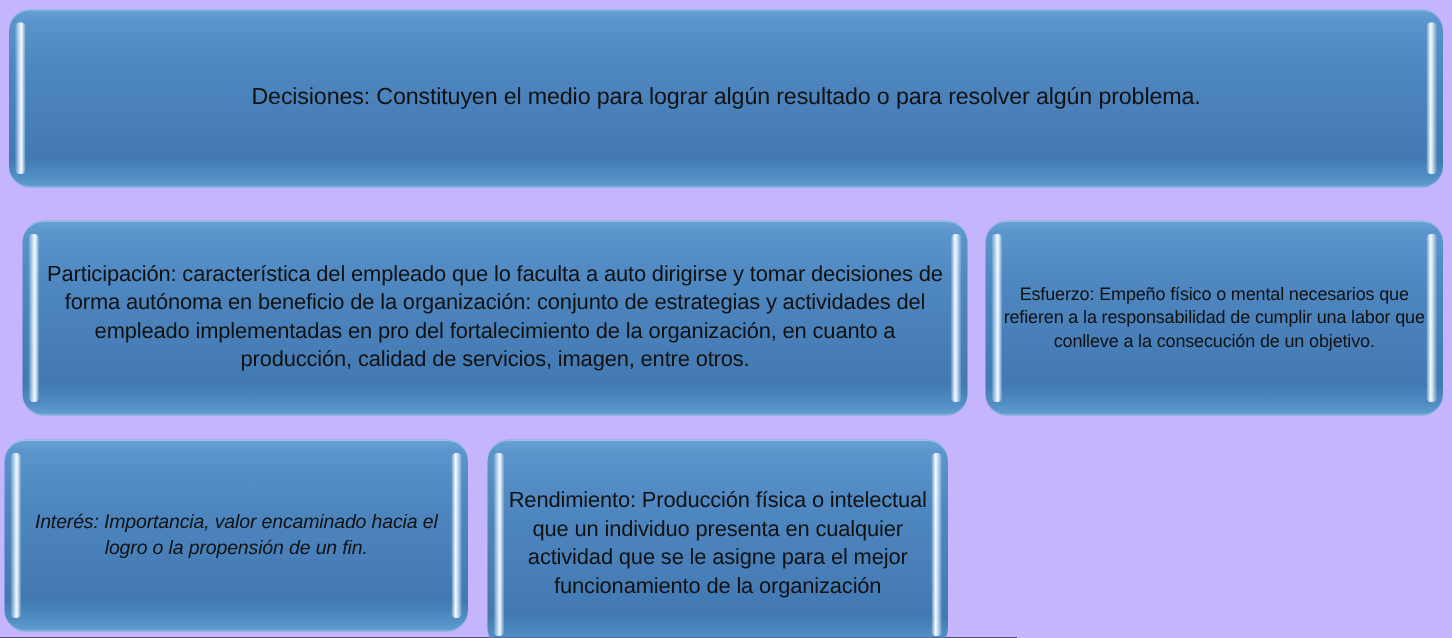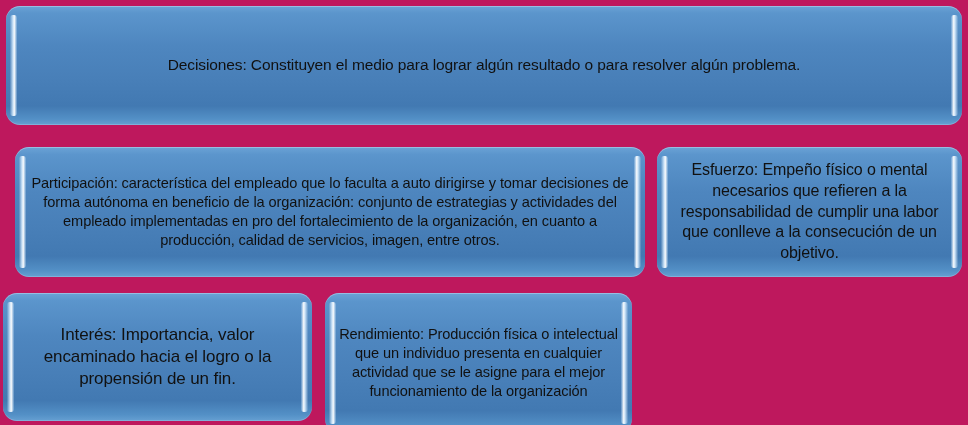--- a/index.html
+++ b/index.html
@@ -11,21 +11,21 @@
     width: 968px;
     height: 425px;
     overflow: hidden;
     font-family: "Liberation Sans", sans-serif;
   }
 
   #diagram {
     position: relative;
     width: 968px;
     height: 425px;
-    background: #be185d;
+    background: #c4b5fd;
   }
 
   
   .node {
     position: absolute;
     box-sizing: border-box;
     border-radius: 14px;
     
     background:
       linear-gradient(to bottom,
@@ -96,26 +96,26 @@
   #node-decisiones .node-text { font-size: 15.5px; padding: 0 40px; }
 
   #node-participacion {
     left: 15px;  top: 147px; width: 630px; height: 130px;
   }
   #node-participacion .node-text { font-size: 14.6px; padding: 0 14px; }
 
   #node-esfuerzo {
     left: 657px; top: 147px; width: 305px; height: 130px;
   }
-  #node-esfuerzo .node-text { font-size: 16px; padding: 0 10px; }
+  #node-esfuerzo .node-text { font-size: 12px; padding: 0 10px; }
 
   #node-interes {
     left: 3px;  top: 293px; width: 309px; height: 128px;
   }
-  #node-interes .node-text { font-size: 17px; padding: 0 14px; }
+  #node-interes .node-text { font-size: 13px; padding: 0 14px; font-style: italic; }
 
   #node-rendimiento {
     left: 325px; top: 293px; width: 307px; height: 140px;
   }
   #node-rendimiento .node-text { font-size: 14.6px; padding: 0 8px; }
 </style>
 </head>
 <body>
 
 <div id="diagram">

